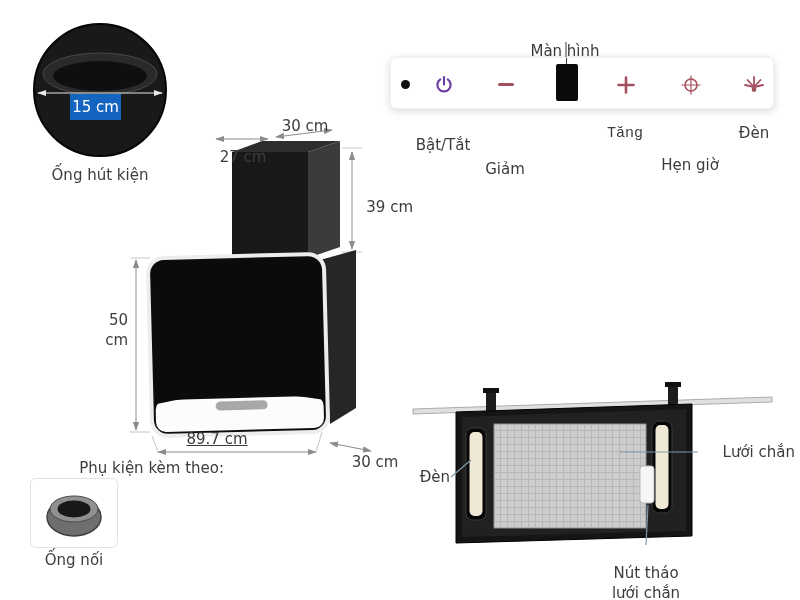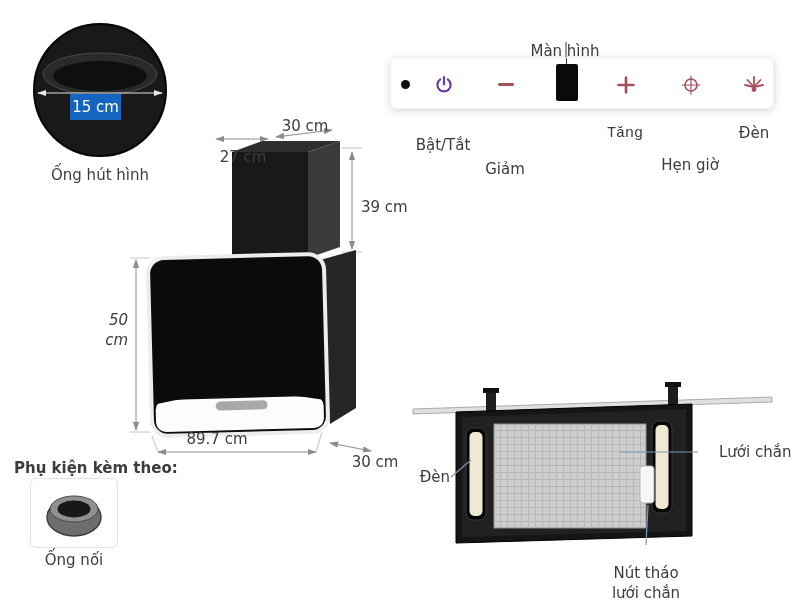--- a/index.html
+++ b/index.html
@@ -14,21 +14,21 @@
   body{
     position:relative; background:#ffffff; overflow:hidden;
     font-family:"DejaVu Sans","Liberation Sans",sans-serif;
     color:var(--text);
   }
   .layer{ position:absolute; left:0; top:0; }
   .lbl{
     position:absolute; font-size:15px; line-height:1.3;
     color:var(--text); text-align:center; white-space:normal;
   }
-  .left{ text-align:left; } .right{ text-align:right; }
+  .left{ text-align:right; } .right{ text-align:right; }
   .badge{
     position:absolute; left:70px; top:94px; width:51px; height:26px;
     background:var(--badge_blue); color:#fff; font-size:15px;
     border-radius:0; display:flex; align-items:center; justify-content:center;
   }
   .panel-strip{
     position:absolute; left:390px; top:57px; width:384px; height:52px;
     background:#fff; border:1px solid #f1f1f1; border-radius:6px;
     box-shadow:0 2px 8px rgba(0,0,0,0.16);
   }
@@ -134,27 +134,27 @@
   </g>
 
   <g style="stroke:var(--leader_line)" stroke-width="1.2" fill="none">
     <line x1="451" y1="477" x2="471" y2="460"></line>
     <line x1="698" y1="452" x2="620" y2="452"></line>
     <line x1="646" y1="545" x2="648" y2="505"></line>
   </g>
 </svg>
 
 <div class="badge">15 cm</div>
-<div class="lbl" style="left:35px; top:166px; width:130px;">Ống hút hình</div>
+<div class="lbl" style="left:35px; top:166px; width:130px;">Ống hút kiện</div>
 
 <div class="lbl" style="left:216px; top:116px; width:54px;margin-top:32px;">27 cm</div>
 <div class="lbl" style="left:278px; top:117px; width:54px;">30 cm</div>
 <div class="lbl left" style="left:361px; top:198px; width:52px;">39 cm</div>
-<div class="lbl right" style="left:82px; top:311px; width:46px;font-style:italic;">50 cm</div>
-<div class="lbl" style="left:180px; top:430px; width:74px;">89.7 cm</div>
+<div class="lbl right" style="left:82px; top:311px; width:46px;">50 cm</div>
+<div class="lbl" style="left:180px; top:430px; width:74px;text-decoration:underline;">89.7 cm</div>
 <div class="lbl" style="left:347px; top:453px; width:56px;">30 cm</div>
 
 <div class="lbl" style="left:513px; top:6px; width:104px;margin-top:36px;">Màn hình hiển thị</div>
 
 <div class="panel-strip">
   <span class="conn"></span>
   <span class="dot"></span>
   <span class="icon p-power">
     <svg width="22" height="22" viewBox="0 0 22 22">
       <path class="ic-p" d="M11 3 V10.5" fill="none" stroke-width="2.2" stroke-linecap="round"></path>
@@ -193,21 +193,21 @@
   <div class="lbl" style="left:465px; top:124px; width:80px;margin-top:36px;">Giảm</div>
   <div class="lbl" style="left:585px; top:124px; width:80px;font-family:Liberation Mono, monospace;">Tăng</div>
   <div class="lbl" style="left:650px; top:124px; width:80px;margin-top:32px;">Hẹn giờ</div>
   <div class="lbl" style="left:714px; top:124px; width:80px;">Đèn</div>
 </div>
 
 <div class="lbl right" style="left:412px; top:468px; width:38px;">Đèn</div>
 <div class="lbl left" style="left:701px; top:443px; width:76px;margin-left:18px;">Lưới chắn</div>
 <div class="lbl" style="left:606px; top:564px; width:80px;">Nút tháo lưới chắn</div>
 
-<div class="lbl left" style="left:14px; top:459px; width:210px;font-weight:bold;">Phụ kiện kèm theo:</div>
+<div class="lbl left" style="left:14px; top:459px; width:210px;">Phụ kiện kèm theo:</div>
 <div class="acc-box">
   <svg width="86" height="66" viewBox="0 0 86 66">
     <ellipse cx="43" cy="37" rx="27" ry="19" fill="#6e6e6e" stroke="#3c3c3c" stroke-width="1.5"></ellipse>
     <ellipse cx="43" cy="29" rx="24" ry="13" fill="#909090" stroke="#4a4a4a" stroke-width="1"></ellipse>
     <ellipse cx="43" cy="29" rx="16.5" ry="8.5" fill="#181818"></ellipse>
   </svg>
 </div>
 <div class="lbl" style="left:30px; top:551px; width:88px;">Ống nối</div>
 
 </body></html>

